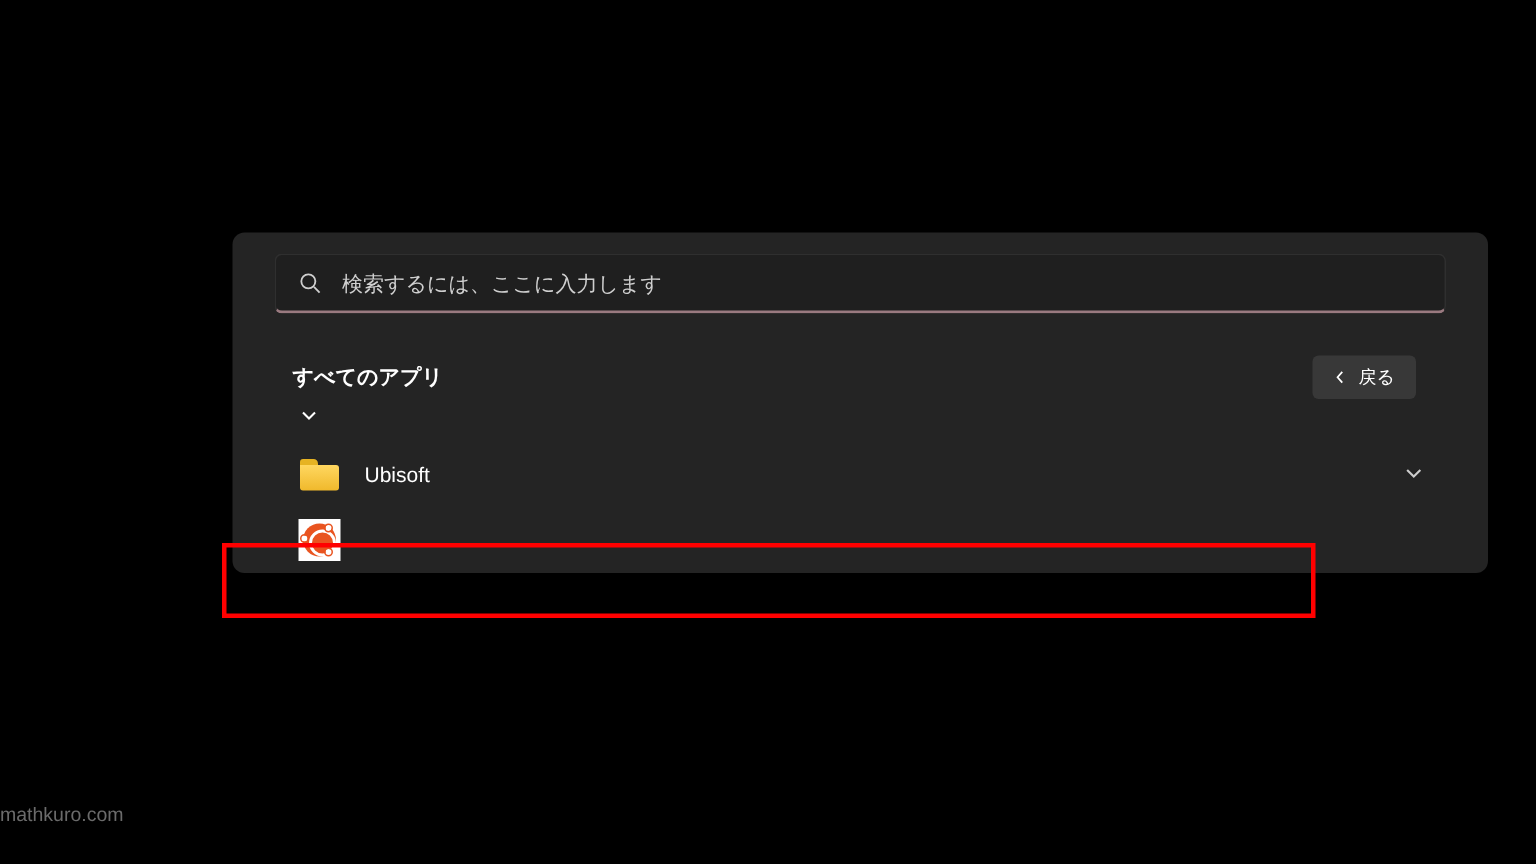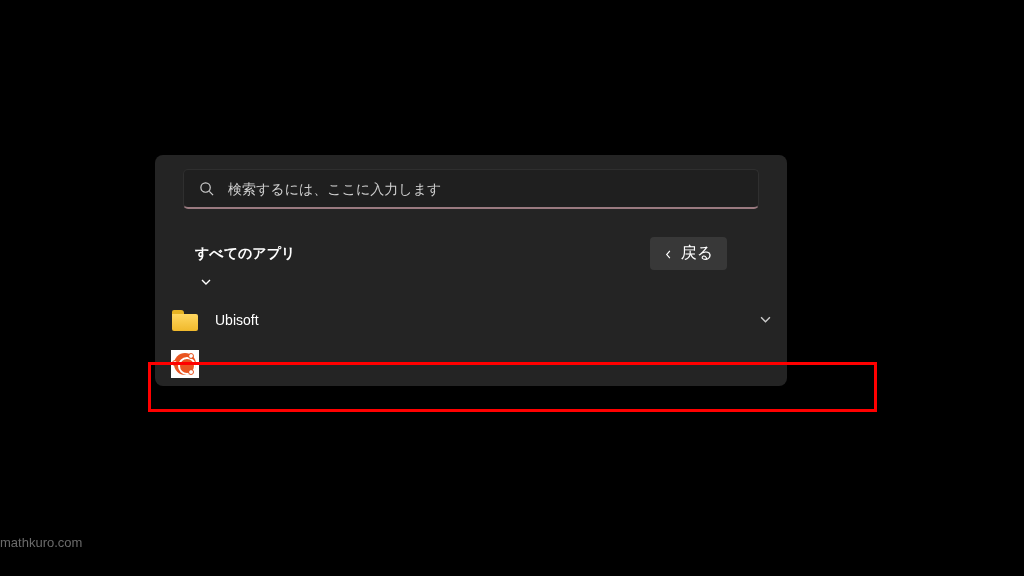--- a/index.html
+++ b/index.html
@@ -8,21 +8,21 @@
       height: 576px;
       background: #000;
       font-family: "Segoe UI", "Yu Gothic UI", sans-serif;
       overflow: hidden;
       position: relative;
     }
     .panel {
       position: absolute;
       left: 155px;
       top: 155px;
-      width: 632px;
+      width: 837px;
       background: #242424;
       border-radius: 8px;
       padding: 0;
     }
     .search-row {
       margin: 14px 28px 0 28px;
       height: 40px;
       background: #1f1f1f;
       border-radius: 5px;
       border-top: 1px solid #2f2f2f;
@@ -48,52 +48,52 @@
       border: none;
       outline: none;
       color: #cfcfcf;
       font-size: 14px;
     }
     .search-input::placeholder { color: #cfcfcf; }
     .header-row {
       display: flex;
       align-items: center;
       justify-content: space-between;
-      padding: 28px 60px 6px 40px;
+      padding: 28px 48px 6px 40px;
     }
     .header-title {
       color: #fff;
       font-size: 14px;
       font-weight: 600;
     }
     .back-btn {
       display: flex;
       align-items: center;
       gap: 8px;
       background: #383838;
       border: none;
       border-radius: 4px;
       color: #fff;
-      font-size: 16px;
+      font-size: 12px;
       padding: 6px 14px;
       cursor: pointer;
     }
     .tiny-chevron {
       padding-left: 46px;
       color: #fff;
       font-size: 10px;
       line-height: 12px;
       margin-top: 2px;
       margin-bottom: 8px;
     }
     .list { padding-bottom: 0; }
     .item {
       display: flex;
       align-items: center;
-      padding: 8px 16px;
+      padding: 8px 44px;
       gap: 16px;
       cursor: pointer;
       position: relative;
     }
     .item-icon {
       width: 28px;
       height: 28px;
       display: flex;
       align-items: center;
       justify-content: center;

